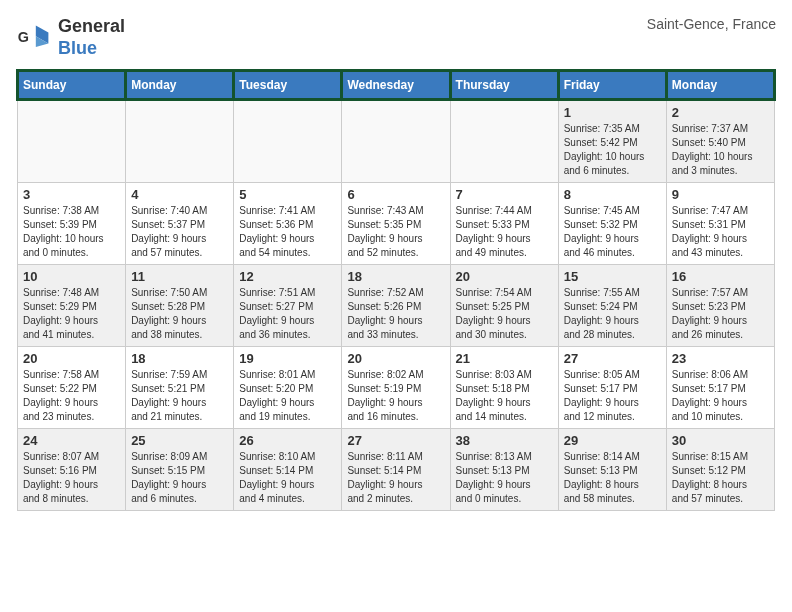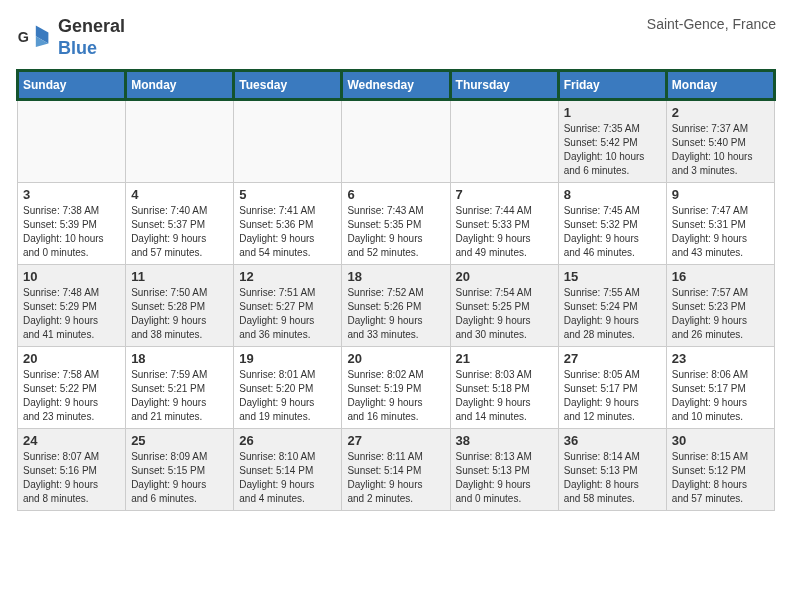--- a/index.html
+++ b/index.html
@@ -235,21 +235,21 @@
         </td>
         <td class="shaded">
           <span class="day-number">27</span>
           <div class="day-info">Sunrise: 8:11 AM<br>Sunset: 5:14 PM<br>Daylight: 9 hours<br>and 2 minutes.</div>
         </td>
         <td class="shaded">
           <span class="day-number">38</span>
           <div class="day-info">Sunrise: 8:13 AM<br>Sunset: 5:13 PM<br>Daylight: 9 hours<br>and 0 minutes.</div>
         </td>
         <td class="shaded">
-          <span class="day-number">36</span>
+          <span class="day-number">29</span>
           <div class="day-info">Sunrise: 8:14 AM<br>Sunset: 5:13 PM<br>Daylight: 8 hours<br>and 58 minutes.</div>
         </td>
         <td class="shaded">
           <span class="day-number">30</span>
           <div class="day-info">Sunrise: 8:15 AM<br>Sunset: 5:12 PM<br>Daylight: 8 hours<br>and 57 minutes.</div>
         </td>
       </tr>
     </tbody>
 </table>
 

